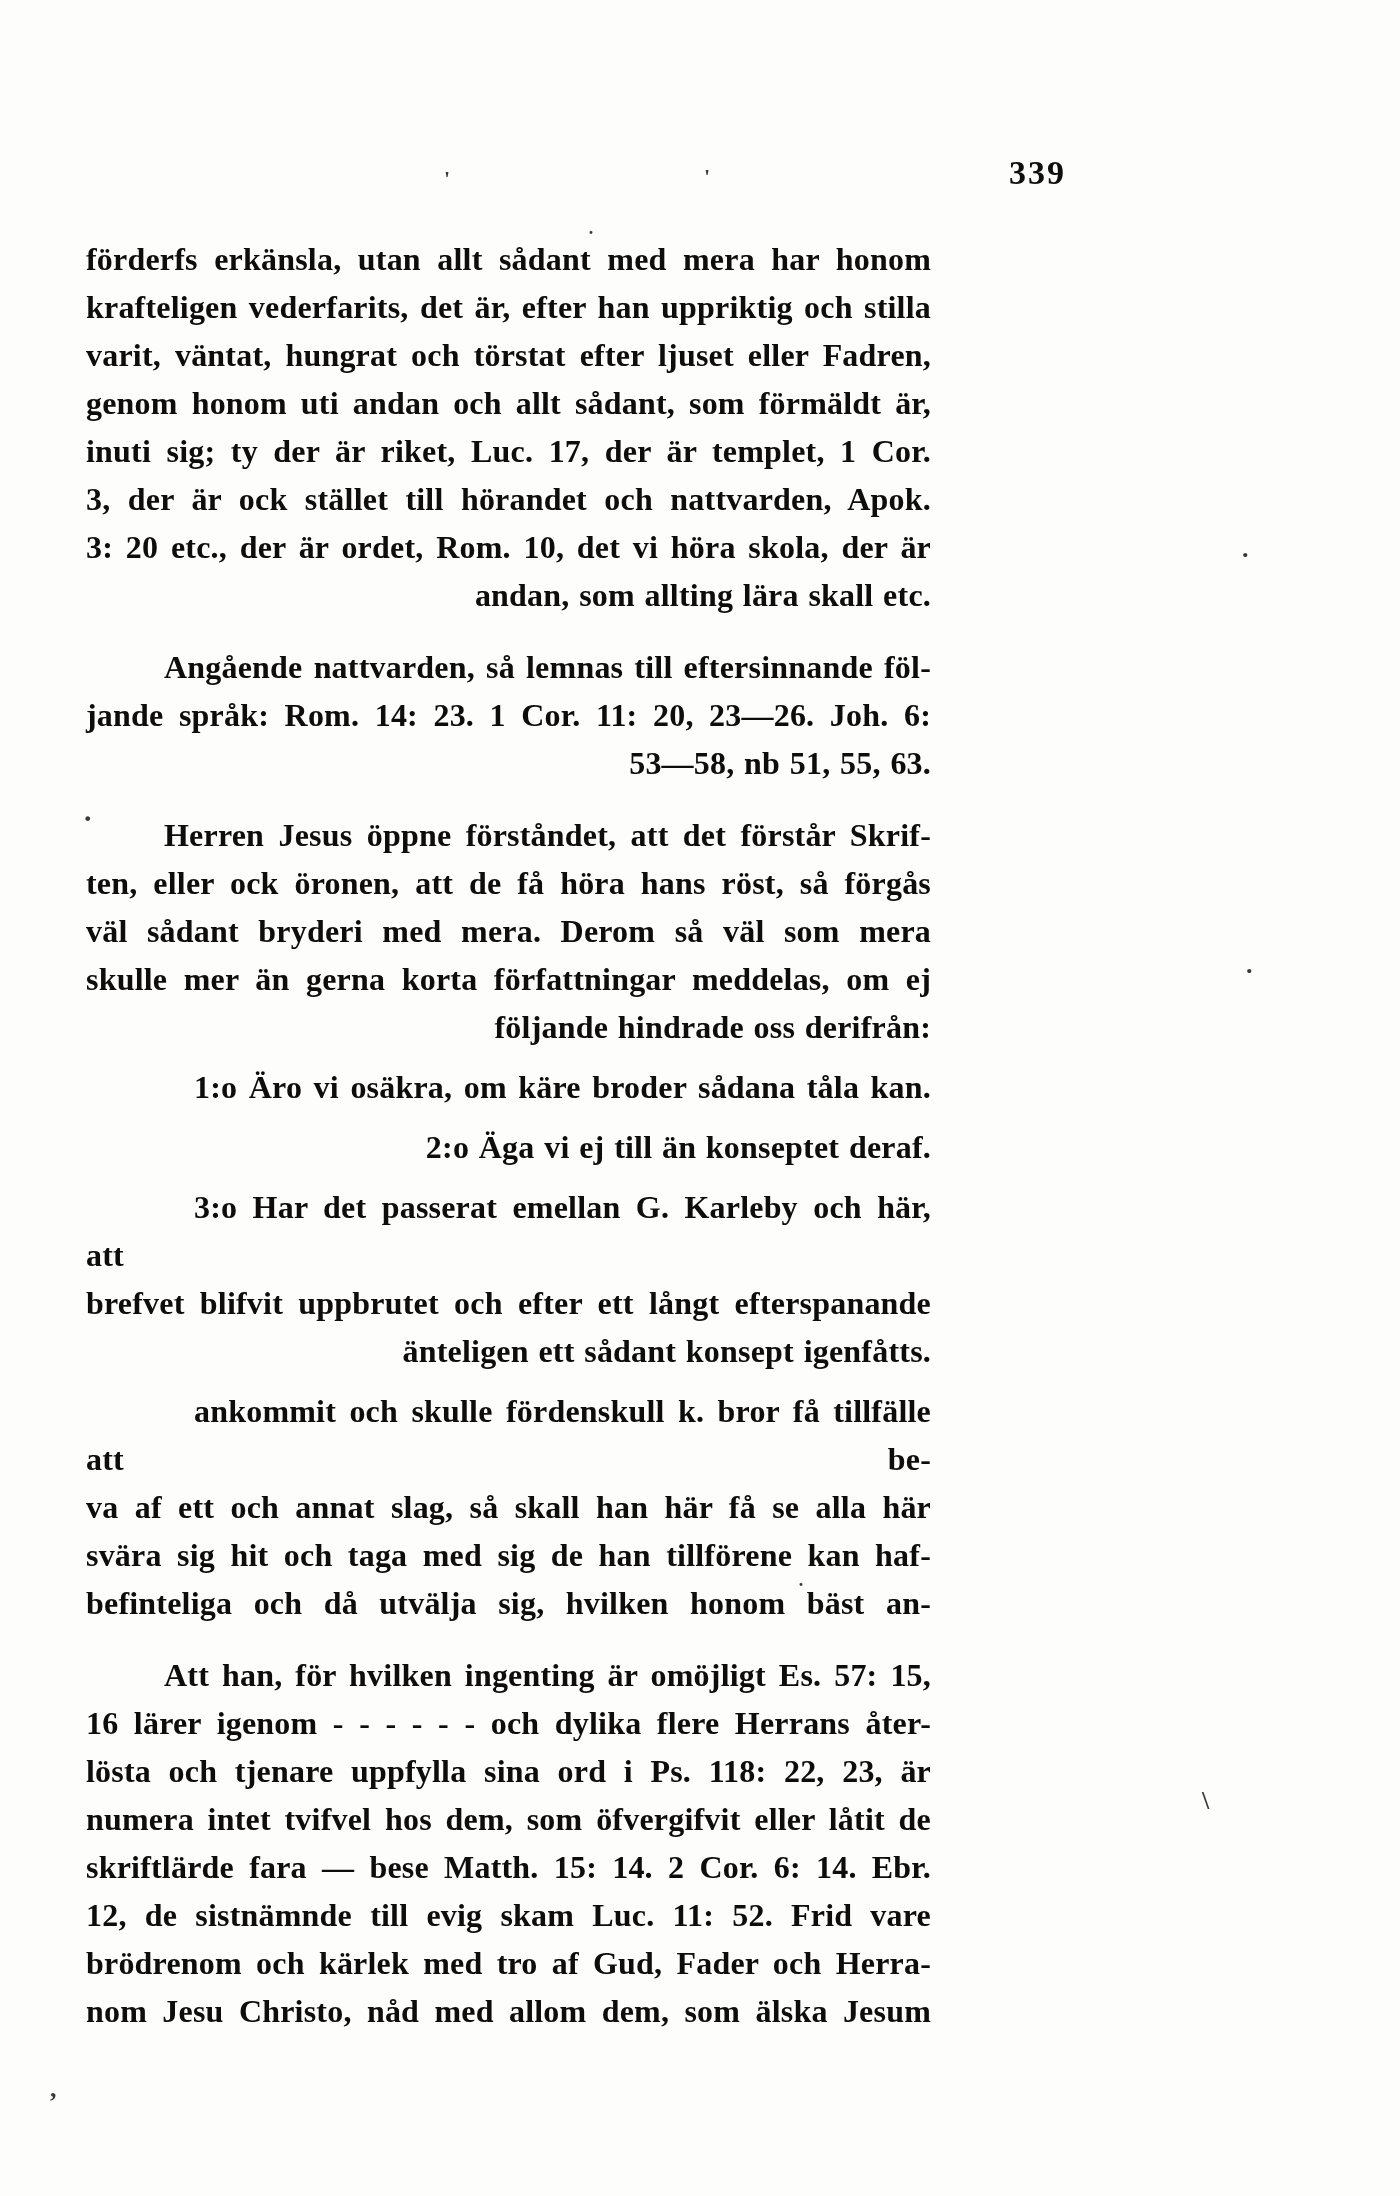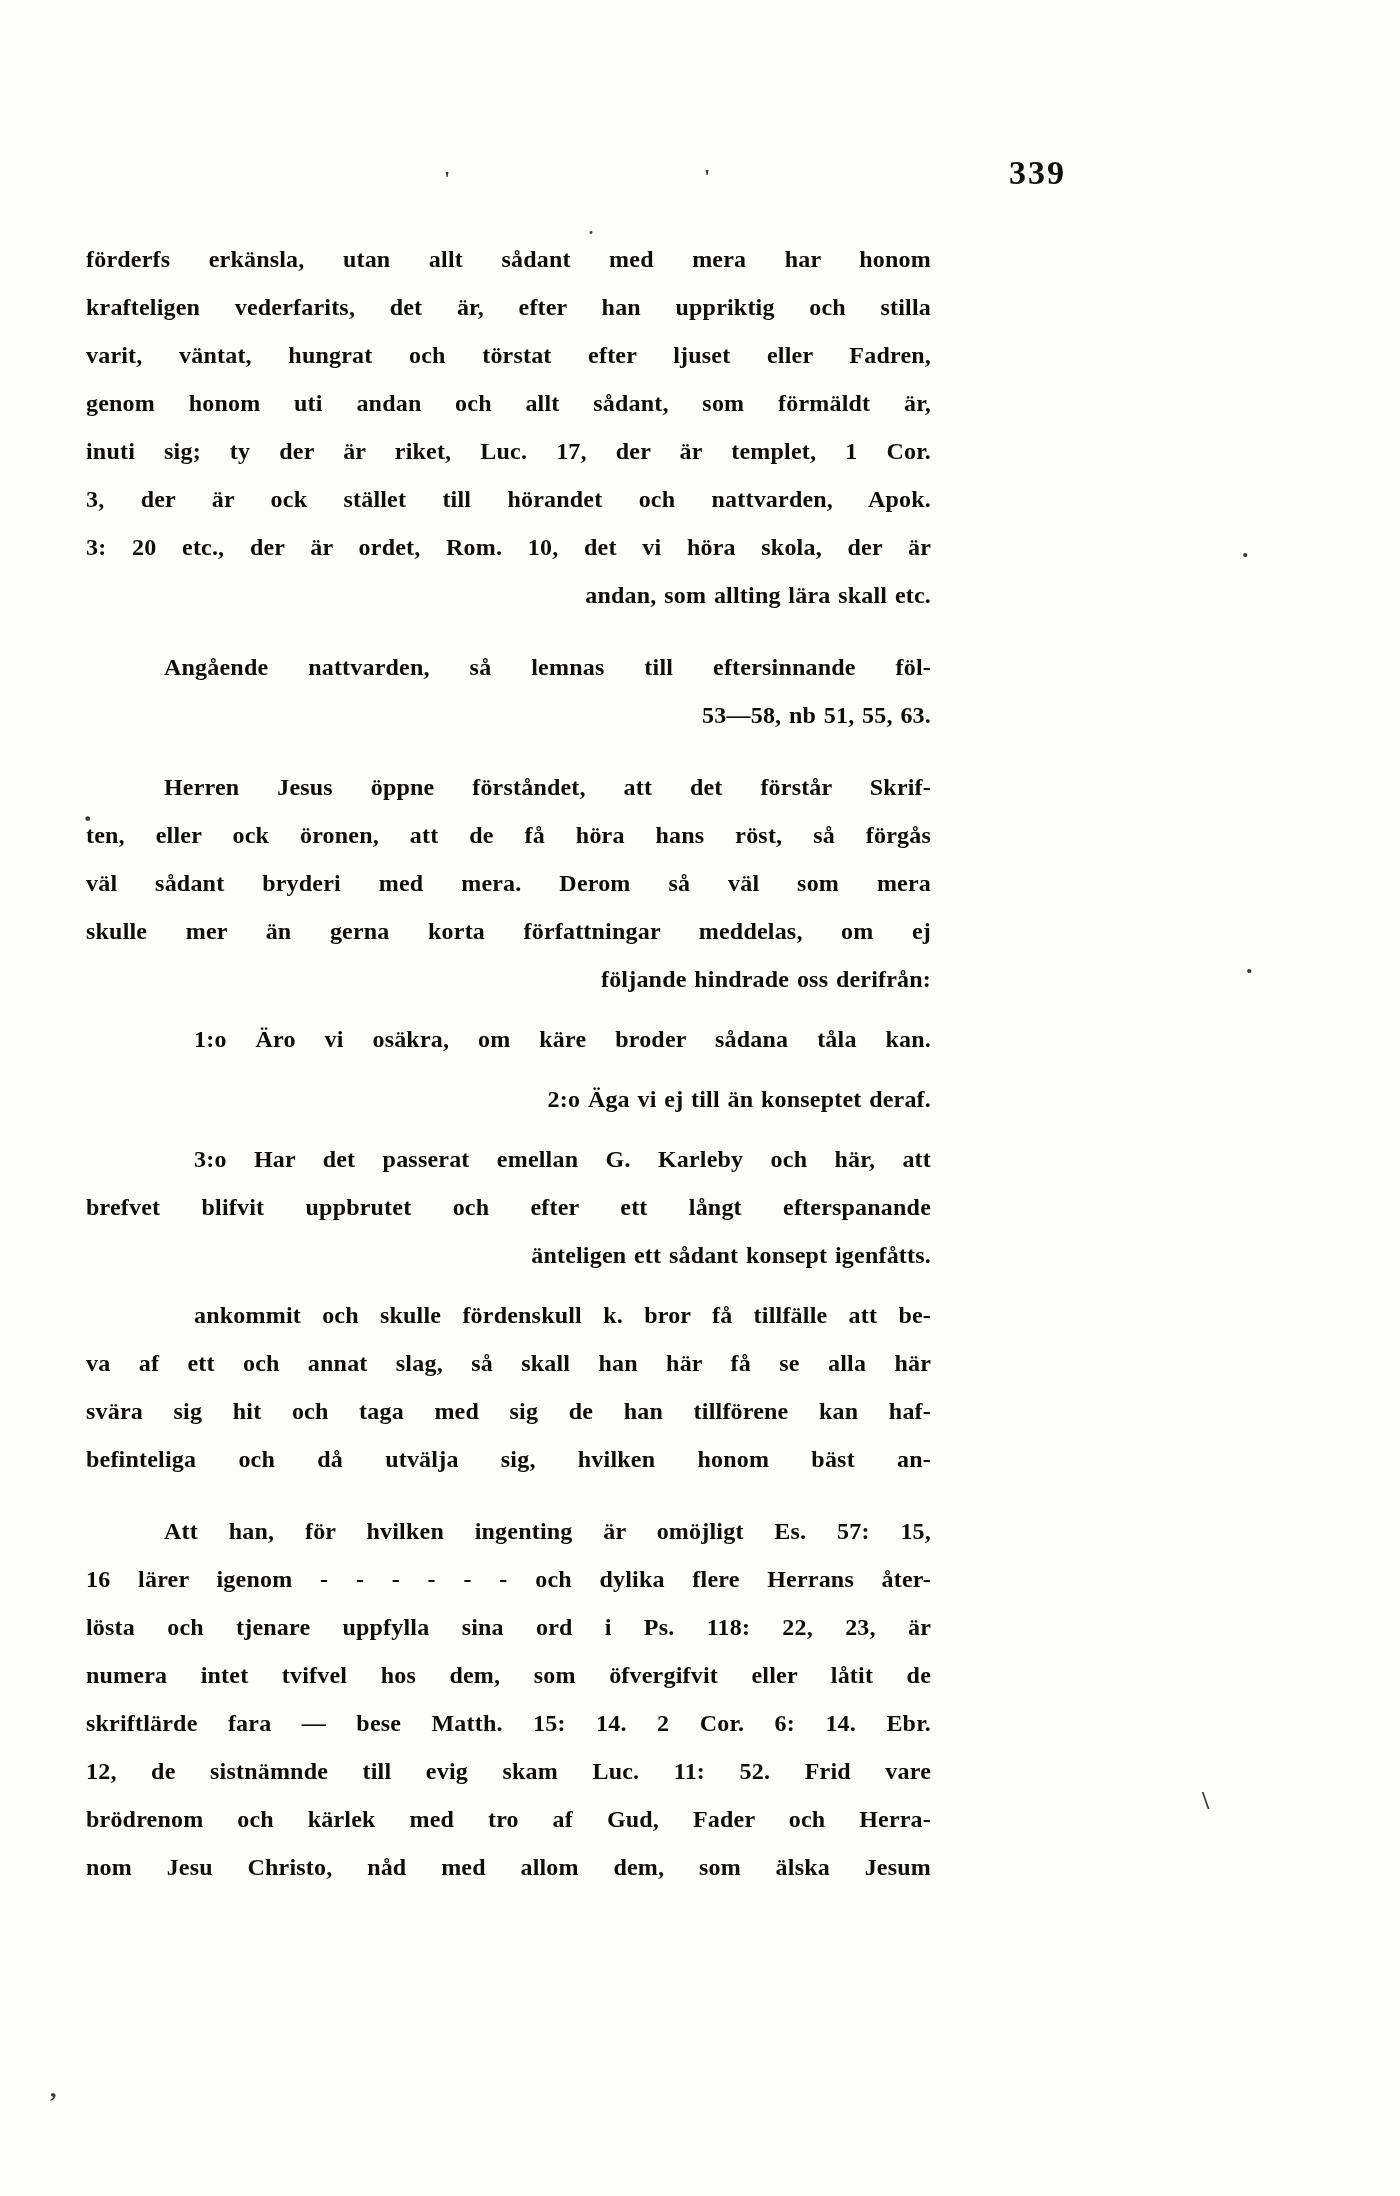--- a/index.html
+++ b/index.html
@@ -28,21 +28,21 @@
     font-weight: 700;
     letter-spacing: 2px;
     color: #0e0d0b;
     margin-left: 12px;
   }
   .text-column {
     position: absolute;
     left: 86px;
     top: 235px;
     width: 845px;
-    font-size: 24px;
+    font-size: 32px;
     font-weight: 700;
     line-height: 48px;
     letter-spacing: 0.2px;
     word-spacing: 1.5px;
     color: #0e0d0b;
   }
   .para { margin: 0; }
   .para.k-para  { margin-top: 24px; font-family: Liberation Serif, serif; }
   .para.k-item  { margin-top: 12px; }
   .para.k-para  .line:first-child { text-indent: 78px; }
@@ -75,20 +75,21 @@
         <div class="line j">krafteligen vederfarits, det är, efter han uppriktig och stilla</div>
         <div class="line j">varit, väntat, hungrat och törstat efter ljuset eller Fadren,</div>
         <div class="line j">genom honom uti andan och allt sådant, som förmäldt är,</div>
         <div class="line j">inuti sig; ty der är riket, Luc. 17, der är templet, 1 Cor.</div>
         <div class="line j">3, der är ock stället till hörandet och nattvarden, Apok.</div>
         <div class="line j">3: 20 etc., der är ordet, Rom. 10, det vi höra skola, der är</div>
         <div class="line">andan, som allting lära skall etc.</div>
       </div>
       <div class="para k-para">
         <div class="line j">Angående nattvarden, så lemnas till eftersinnande föl-</div>
+        <div class="line j">jande språk: Rom. 14: 23.  1 Cor. 11: 20, 23—26.  Joh. 6:</div>
         <div class="line">53—58, nb 51, 55, 63.</div>
       </div>
       <div class="para k-para">
         <div class="line j">Herren Jesus öppne förståndet, att det förstår Skrif-</div>
         <div class="line j">ten, eller ock öronen, att de få höra hans röst, så förgås</div>
         <div class="line j">väl sådant bryderi med mera.  Derom så väl som mera</div>
         <div class="line j">skulle mer än gerna korta författningar meddelas, om ej</div>
         <div class="line">följande hindrade oss derifrån:</div>
       </div>
       <div class="para k-item">

